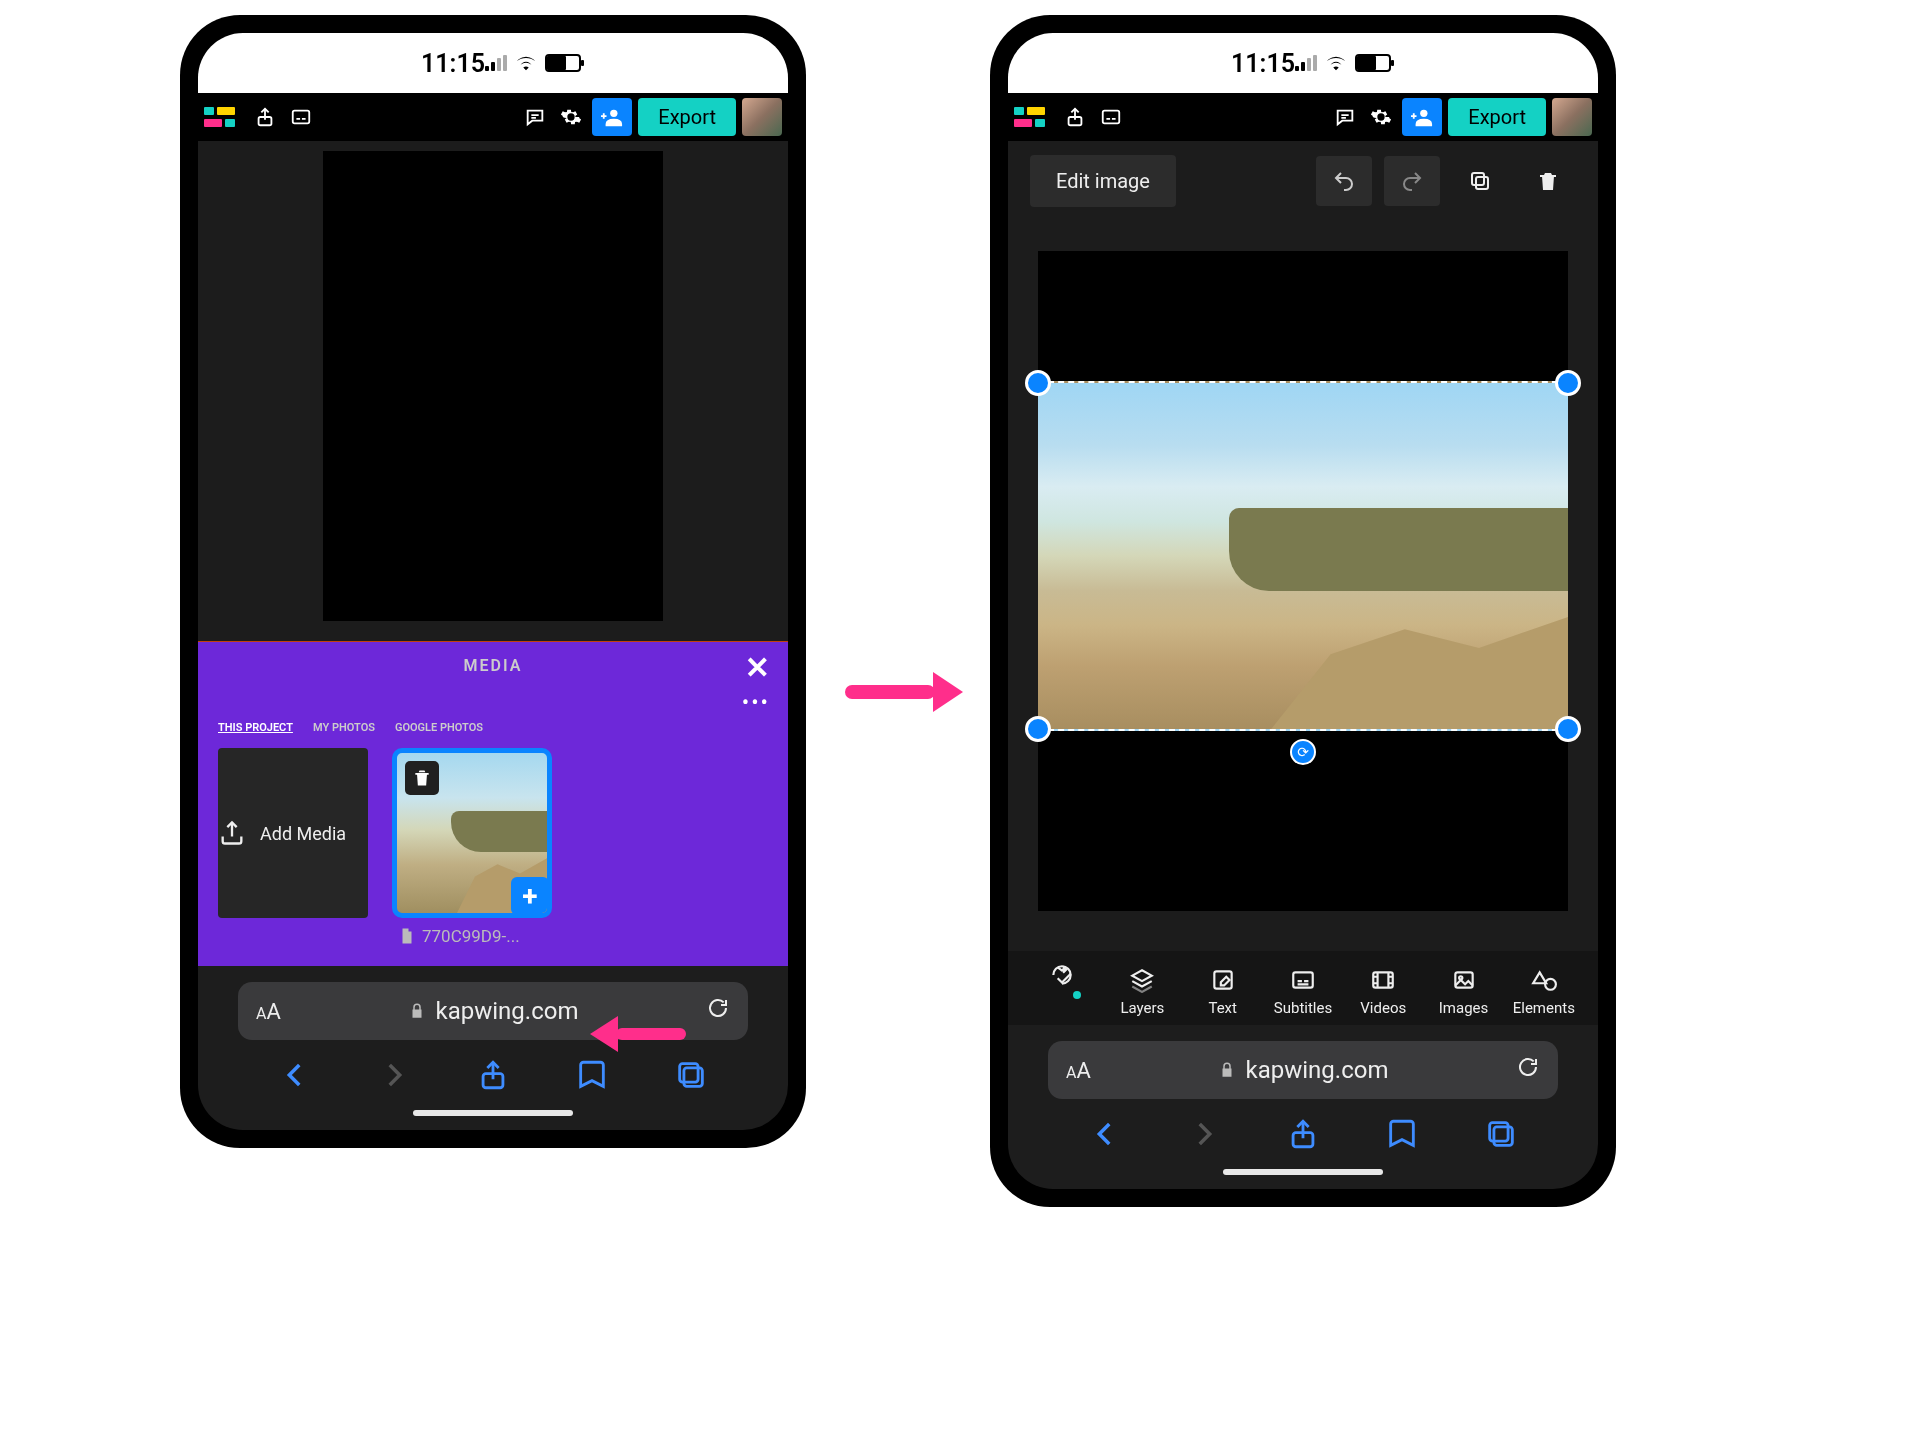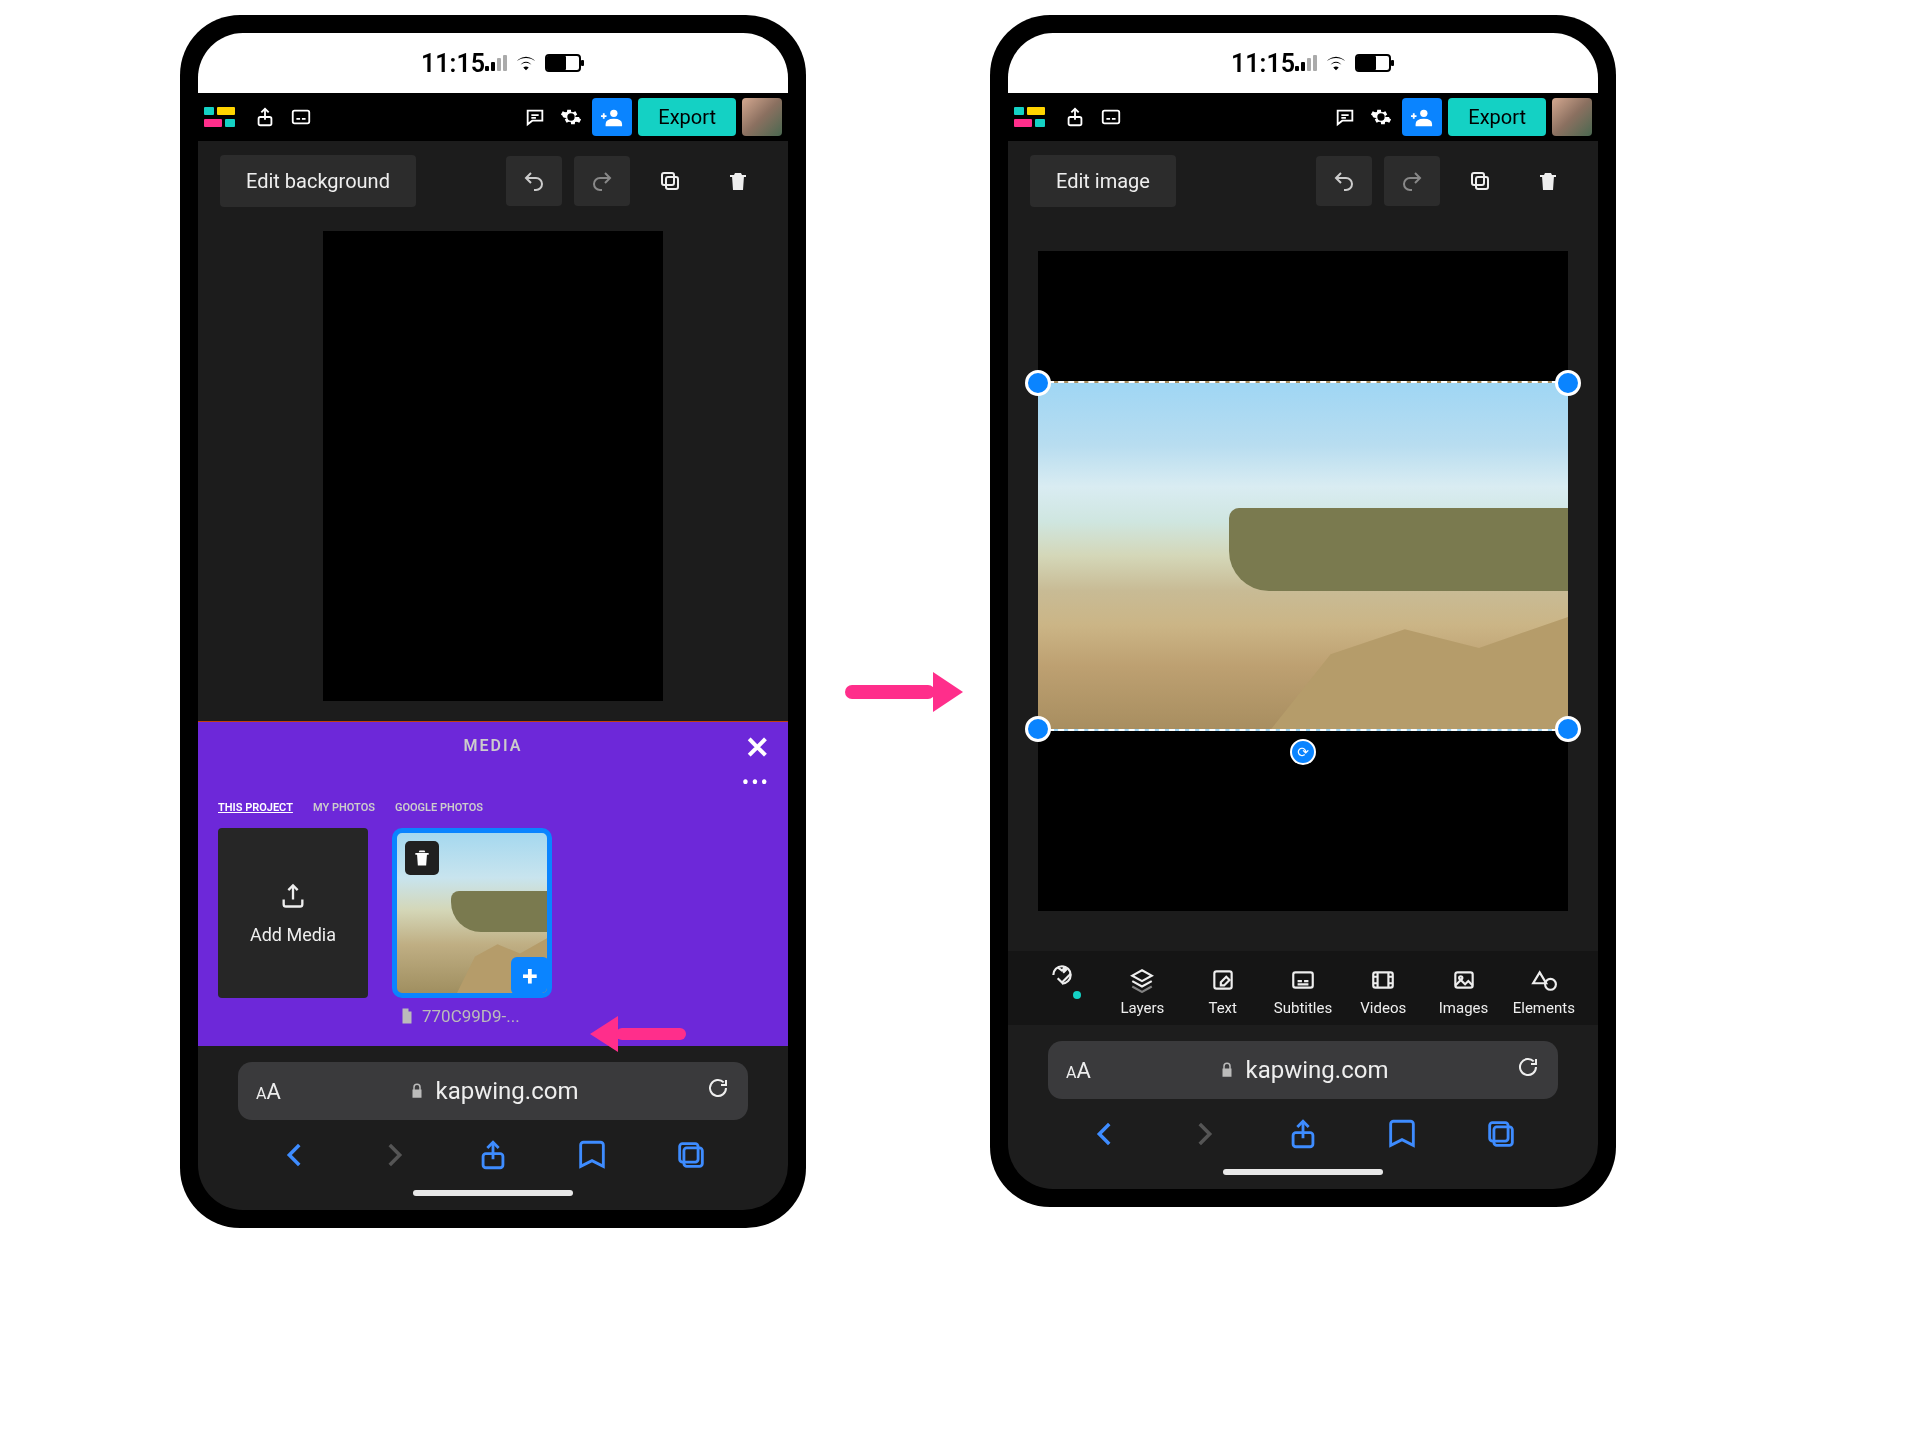--- a/index.html
+++ b/index.html
@@ -205,23 +205,23 @@
     font-weight: 600;
   }
   .media-tabs .active { text-decoration: underline; color: #fff; }
   .media-grid { display: flex; gap: 24px; padding: 0 20px 20px; align-items: flex-start; }
   .add-media {
     width: 150px;
     height: 170px;
     background: #262626;
     border-radius: 4px;
     display: flex;
-    flex-direction: column;
-    align-items: center;
-    justify-content: center;
+    flex-direction: row;
+    align-items: center;
+    justify-content: flex-start;
     gap: 14px;
     color: #eee;
     font-size: 18px;
   }
   .thumb-wrap { display: flex; flex-direction: column; gap: 8px; position: relative; }
   .thumb {
     width: 160px;
     height: 170px;
     border: 5px solid #0a84ff;
     border-radius: 10px;
@@ -391,47 +391,20 @@
         <div class="blue-btn">
             <svg viewBox="0 0 24 24" width="22" height="22" fill="#fff">
               <circle cx="14" cy="8" r="4"></circle>
               <path d="M6 20c0-3 3-5 8-5s8 2 8 5v1H6v-1zM3 8v6M0 11h6" stroke="#fff" stroke-width="2"></path>
             </svg>
           </div>
         <div class="export-btn">Export</div>
         <div class="avatar"></div>
       </div>
 
-      <div class="edit-bar">
-        <div class="edit-main-btn">Edit background</div>
-        <div class="spacer"></div>
-        <div class="sq-btn">
-            <svg viewBox="0 0 24 24" fill="none" stroke="#ccc" stroke-width="2">
-              <path d="M9 14l-5-5 5-5"></path>
-              <path d="M4 9h10a6 6 0 0 1 0 12h-2"></path>
-            </svg>
-          </div>
-        <div class="sq-btn">
-            <svg viewBox="0 0 24 24" fill="none" stroke="#888" stroke-width="2">
-              <path d="M15 14l5-5-5-5"></path>
-              <path d="M20 9H10a6 6 0 0 0 0 12h2"></path>
-            </svg>
-          </div>
-        <div class="sq-btn plain">
-            <svg viewBox="0 0 24 24" fill="none" stroke="#eee" stroke-width="2">
-              <rect x="8" y="8" width="12" height="12" rx="2"></rect>
-              <rect x="4" y="4" width="12" height="12" rx="2"></rect>
-            </svg>
-          </div>
-        <div class="sq-btn plain">
-            <svg viewBox="0 0 24 24" fill="#eee">
-              <path d="M6 7h12l-1 14H7L6 7zm3-3h6l1 2H8l1-2zM4 6h16v2H4z"></path>
-            </svg>
-          </div>
-      </div>
 
       <div class="canvas-area">
         <div class="canvas-black"></div>
       </div>
 
       <div class="media-panel">
         <div class="media-hdr">
           <span>MEDIA</span>
           <span class="media-close">✕</span>
         </div>

